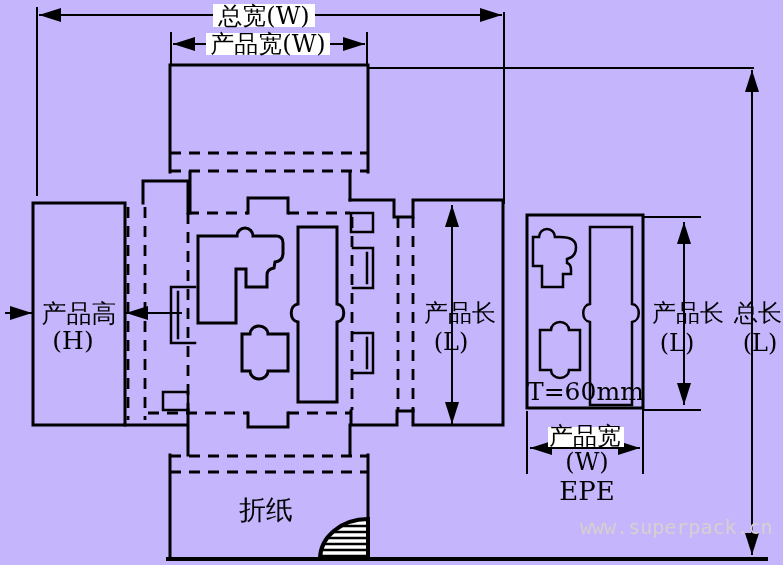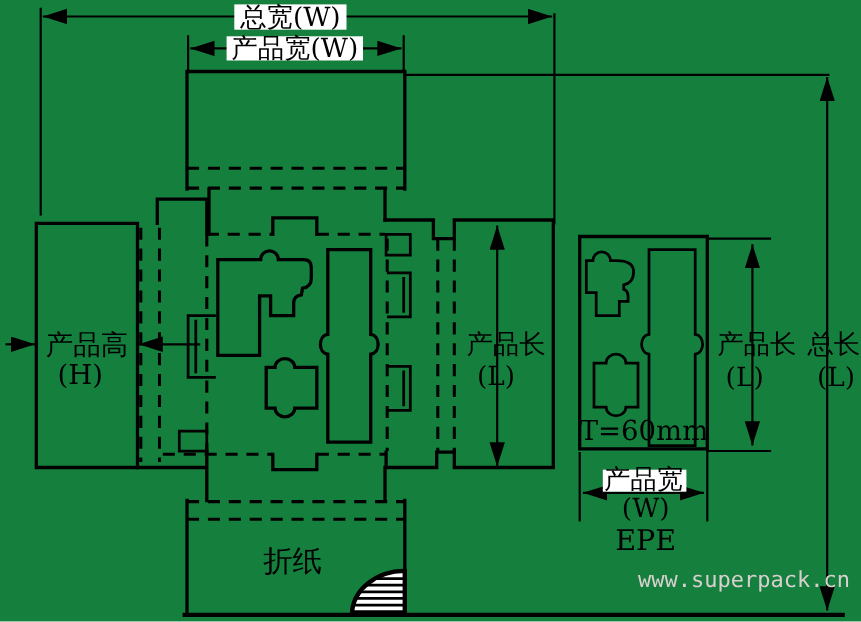--- a/index.html
+++ b/index.html
@@ -1,16 +1,16 @@
 <!DOCTYPE html>
 <html><head>
 <meta charset="utf-8">
 <style>
   html,body{margin:0;padding:0;background:#ffffff;}
-  .stage{position:relative;width:783px;height:565px;background:#15803d;overflow:hidden;
+  .stage{position:relative;width:783px;height:565px;background:#c4b5fd;overflow:hidden;
          font-family:"DejaVu Serif","Liberation Serif",serif;}
   svg{display:block}
   .s3{stroke:#000;stroke-width:3;fill:none;stroke-linecap:square}
   .s25{stroke:#000;stroke-width:2.5;fill:none;stroke-linecap:square}
   .s4{stroke:#000;stroke-width:4;fill:none;stroke-linecap:square}
   .dash{stroke:#000;stroke-width:2.8;fill:none;stroke-dasharray:11 8;stroke-linecap:butt}
   .dim{stroke:#000;stroke-width:2;fill:none;stroke-linecap:square}
   .qfill{fill:#ffffff}
   text.cjk{font-family:"DejaVu Serif","Liberation Serif",serif;fill:#000000}
   text.wm{font-family:"DejaVu Sans Mono","Liberation Mono",monospace;fill:#d8cfcf}

